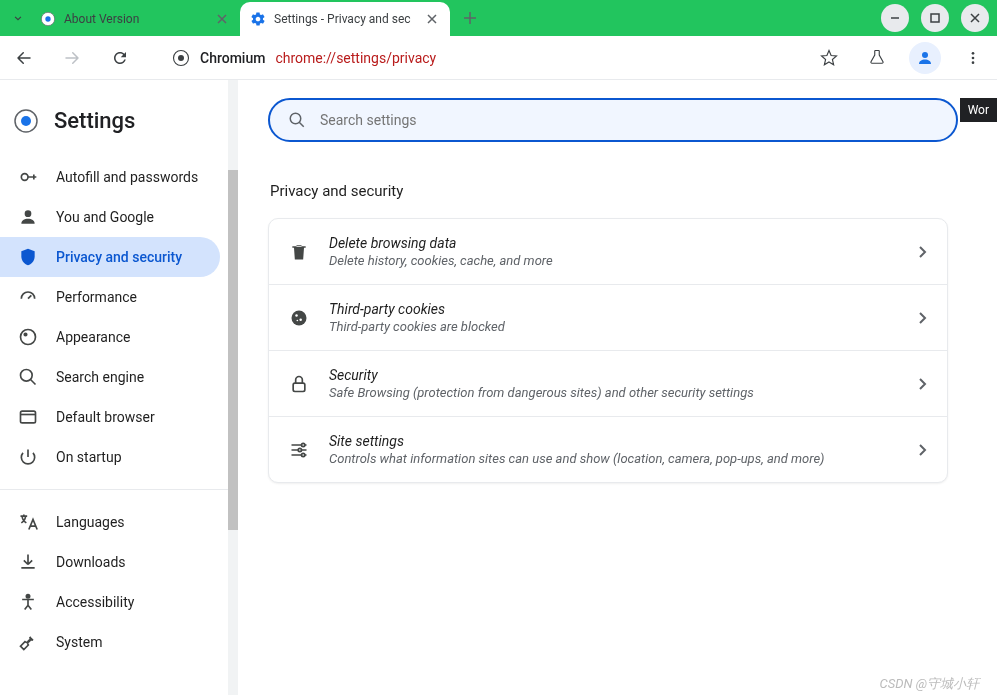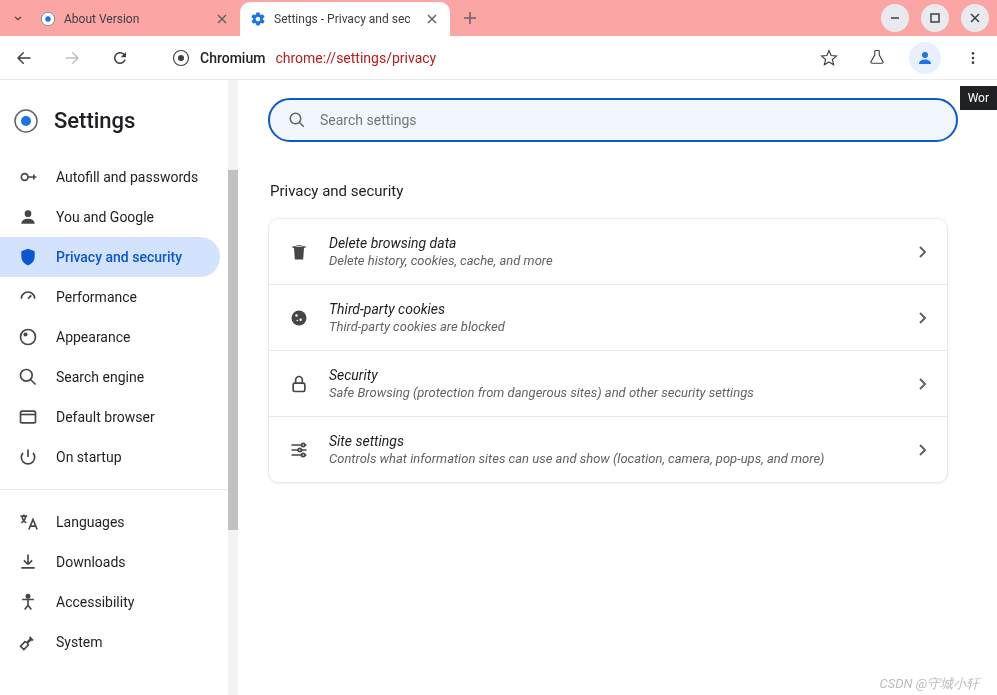--- a/index.html
+++ b/index.html
@@ -1,19 +1,19 @@
 <!DOCTYPE html>
 <html><head>
 <meta charset="utf-8">
 <style>
 * { box-sizing: border-box; margin: 0; padding: 0; font-family: 'Segoe UI', Roboto, Arial, sans-serif; }
 body { width: 997px; height: 695px; overflow: hidden; background: #fff; position: relative; }
 
 
-.tab-strip { height: 36px; background: #fca5a5; display: flex; align-items: center; padding-left: 6px; position: relative; }
+.tab-strip { height: 36px; background: #22c55e; display: flex; align-items: center; padding-left: 6px; position: relative; }
 .tab-dropdown { width: 24px; height: 24px; display: flex; align-items: center; justify-content: center; cursor: pointer; border-radius: 50%; }
 .tab { height: 34px; display: flex; align-items: center; padding: 0 10px; min-width: 210px; max-width: 220px; border-radius: 10px 10px 0 0; position: relative; cursor: pointer; margin-top: 2px; }
 .tab.inactive { background: transparent; }
 .tab.active { background: #fff; }
 .tab-favicon { width: 16px; height: 16px; margin-right: 8px; display: flex; align-items: center; justify-content: center; }
 .tab-title { font-size: 12px; color: #3c4043; flex: 1; white-space: nowrap; overflow: hidden; text-overflow: ellipsis; }
 .tab-close { width: 16px; height: 16px; display: flex; align-items: center; justify-content: center; cursor: pointer; color: #5f6368; margin-left: 6px; }
 .new-tab-btn { width: 28px; height: 28px; display: flex; align-items: center; justify-content: center; cursor: pointer; border-radius: 50%; margin-left: 6px; color: #5f6368; }
 .window-controls { position: absolute; right: 8px; top: 4px; display: flex; gap: 12px; }
 .win-btn { width: 28px; height: 28px; border-radius: 50%; background: #e8eaed; display: flex; align-items: center; justify-content: center; cursor: pointer; color: #3c4043; }
@@ -21,21 +21,21 @@
 
 .toolbar { height: 44px; background: #fff; display: flex; align-items: center; padding: 0 8px; gap: 16px; border-bottom: 1px solid #e8eaed; }
 .tb-btn { width: 32px; height: 32px; display: flex; align-items: center; justify-content: center; cursor: pointer; border-radius: 50%; color: #3c4043; }
 .tb-btn.disabled { color: #bdc1c6; cursor: default; }
 .omnibox { flex: 1; height: 34px; display: flex; align-items: center; padding: 0 12px; margin: 0 8px; }
 .omni-icon { width: 18px; height: 18px; margin-right: 10px; }
 .omni-chip { font-size: 14px; color: #202124; font-weight: 500; margin-right: 10px; }
 .omni-url { font-size: 14px; color: #b91c1c; }
 .avatar-btn { width: 32px; height: 32px; border-radius: 50%; background: #e8f0fe; display: flex; align-items: center; justify-content: center; cursor: pointer; }
 
-.tooltip { position: absolute; right: 0; top: 86px; background: #202124; color: #fff; font-size: 12px; padding: 5px 8px; z-index: 10; }
+.tooltip { position: absolute; right: 0; top: 98px; background: #202124; color: #fff; font-size: 12px; padding: 5px 8px; z-index: 10; }
 
 
 .content { display: flex; height: calc(695px - 80px); }
 .sidebar-wrap { width: 238px; display: flex; }
 .sidebar { width: 228px; padding-top: 18px; overflow-y: auto; }
 .scrollbar-track { width: 10px; background: #f1f3f4; position: relative; }
 .scrollbar-thumb { position: absolute; left: 0; width: 10px; background: #c1c1c1; border-radius: 0; }
 
 .settings-hdr { display: flex; align-items: center; padding: 10px 14px 24px 14px; gap: 16px; }
 .settings-logo { width: 24px; height: 24px; }

